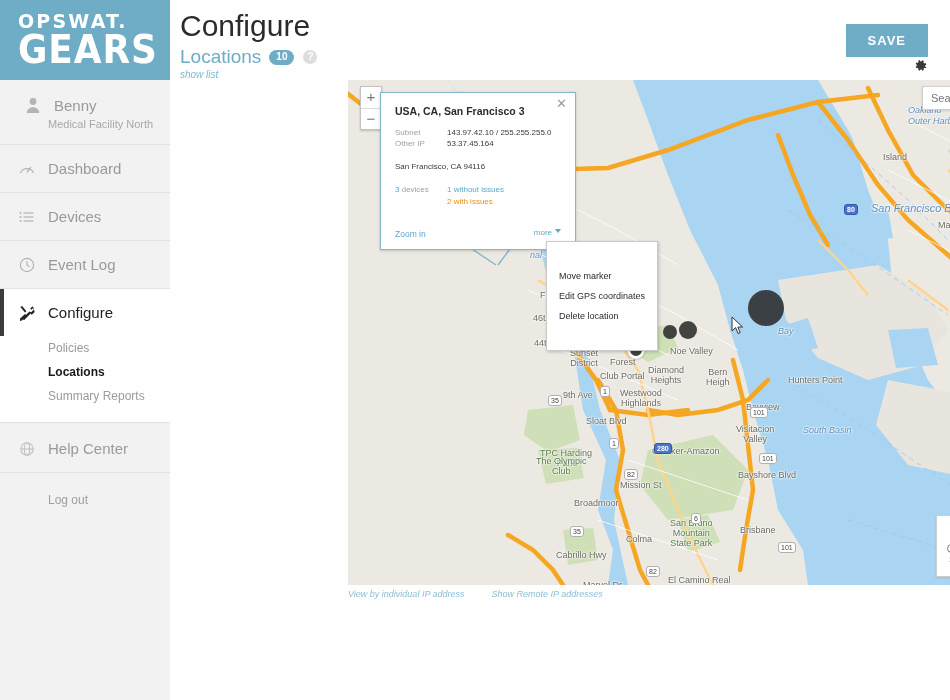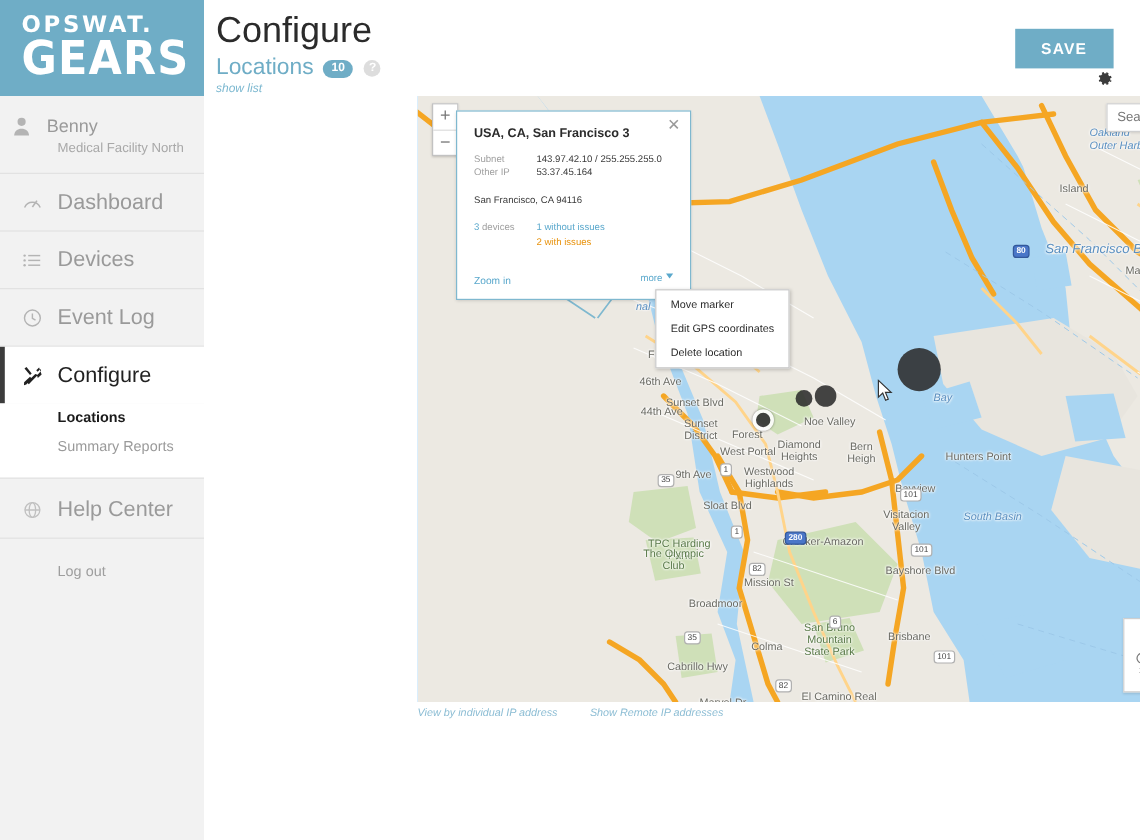--- a/index.html
+++ b/index.html
@@ -32,28 +32,28 @@
     font-family: "DejaVu Sans", sans-serif;
   }
   .brand-bottom {
     font-size: 39px; letter-spacing: 1px; font-weight: bold;
     line-height: 40px; margin-top: -2px;
     font-family: "DejaVu Sans", sans-serif;
     transform: scaleX(0.92); transform-origin: left;
   }
   .nav-section { border-bottom: 1px solid #e2e2e2; }
   .user-block { padding: 16px 0 14px 0; position: relative; }
-  .user-row { display: flex; align-items: center; padding-left: 9px; }
+  .user-row { display: flex; align-items: center; padding-left: 24px; }
   .user-name { font-size: 15px; color: #9a9a9a; margin-left: 12px; }
   .user-sub { font-size: 11px; color: #a8a8a8; padding-left: 48px; margin-top: 4px; }
 
   .nav-item {
     display: flex; align-items: center;
     height: 47px; padding-left: 18px;
-    font-size: 18px; color: #9a9a9a;
+    font-size: 15px; color: #9a9a9a;
     position: relative;
     cursor: pointer;
   }
   .nav-item .nav-label { margin-left: 12px; }
   .nav-item.active { color: #222222; background: #ffffff; }
   .nav-item.active::before {
     content: ""; position: absolute; left: 0; top: 0;
     width: 4px; height: 100%; background: #3c3c3c;
   }
   .nav-icon { width: 18px; height: 18px; display: inline-block; flex: 0 0 18px;
@@ -196,21 +196,21 @@
            vertical-align: middle; }
   
   #popup-tail { position: absolute; left: 110px; top: 143px; z-index: 39; }
 
   
   #ctx-menu {
     position: absolute; left: 198px; top: 161px;
     width: 112px; background: #ffffff;
     border: 1px solid #c9c9c9; z-index: 60;
     box-shadow: 1px 1px 3px rgba(0,0,0,.2);
-    padding: 2px 0;
+    padding: 24px 0;
   }
   .ctx-item {
     padding: 5px 0 5px 12px; font-size: 9px; color: #2b2b2b; cursor: pointer;
   }
 
   
   #cursor { position: absolute; left: 382px; top: 236px; z-index: 70; pointer-events: none; }
 
   
   #map-footer {
@@ -291,20 +291,21 @@
         <span class="nav-icon">
           <svg width="18" height="18" viewBox="0 0 18 18" fill="#222222">
             <path d="M2.4 3.1 4.1 1.9 8.4 7.3 7 8.5z"></path>
             <path d="M14.6 2.2 12.2 4.5l1.2 1.2 2.3-2.3.6 1.6-3 3.2-1.9-.6-7 6.9 1.6 1.7 6.9-7 .6 1.9 3.2-3z"></path>
             <path d="M2.1 14.6 7 9.9l1.6 1.7-4.7 4.8-1.9.6z"></path>
           </svg>
         </span>
         <span class="nav-label">Configure</span>
       </div>
       <div class="subnav">
+        <div class="subnav-item">Policies</div>
         <div class="subnav-item active">Locations</div>
         <div class="subnav-item">Summary Reports</div>
       </div>
     </div>
 
     <div class="nav-section helpblock" style="border-top:1px solid #e2e2e2;">
       <div class="nav-item">
         <span class="nav-icon">
           <svg width="18" height="18" viewBox="0 0 18 18" fill="none" stroke="#c0c0c0" stroke-width="1.1">
             <circle cx="9" cy="9" r="6.2"></circle>
@@ -418,21 +419,21 @@
       <div id="map-labels">
           <div class="map-label water big" style="left: 523px; top: 122px; text-align: center;">San Francisco Bay</div>
           <div class="map-label water" style="left: 560px; top: 25px; text-align: center;">Oakland</div>
           <div class="map-label water" style="left: 560px; top: 36px; text-align: center;">Outer Harbor</div>
           <div class="map-label park" style="left: 196px; top: 122px; text-align: center;">Golden</div>
           <div class="map-label water" style="left: 180px; top: 150px; text-align: center;">San<br>sco<br>nal</div>
           <div class="map-label " style="left: 192px; top: 210px; text-align: center;">Fulton S</div>
           <div class="map-label " style="left: 222px; top: 268px; text-align: center;">Sunset<br>District</div>
           <div class="map-label " style="left: 262px; top: 277px; text-align: center;">Forest</div>
           <div class="map-label " style="left: 322px; top: 266px; text-align: center;">Noe Valley</div>
-          <div class="map-label " style="left: 252px; top: 291px; text-align: center;">West Portal</div>
+          <div class="map-label " style="left: 252px; top: 291px; text-align: center;">Club Portal</div>
           <div class="map-label " style="left: 300px; top: 285px; text-align: center;">Diamond<br>Heights</div>
           <div class="map-label " style="left: 358px; top: 287px; text-align: center;">Bern<br>Heigh</div>
           <div class="map-label " style="left: 272px; top: 308px; text-align: center;">Westwood<br>Highlands</div>
           <div class="map-label " style="left: 398px; top: 322px; text-align: center;">Bayview</div>
           <div class="map-label " style="left: 388px; top: 344px; text-align: center;">Visitacion<br>Valley</div>
           <div class="map-label park" style="left: 192px; top: 340px; text-align: center; margin-top: 28px;">TPC Harding<br>Park</div>
           <div class="map-label " style="left: 304px; top: 366px; text-align: center;">Crocker-Amazon</div>
           <div class="map-label water" style="left: 455px; top: 345px; text-align: center;">South Basin</div>
           <div class="map-label park" style="left: 188px; top: 376px; text-align: center;">The Olympic<br>Club</div>
           <div class="map-label " style="left: 226px; top: 418px; text-align: center;">Broadmoor</div>

